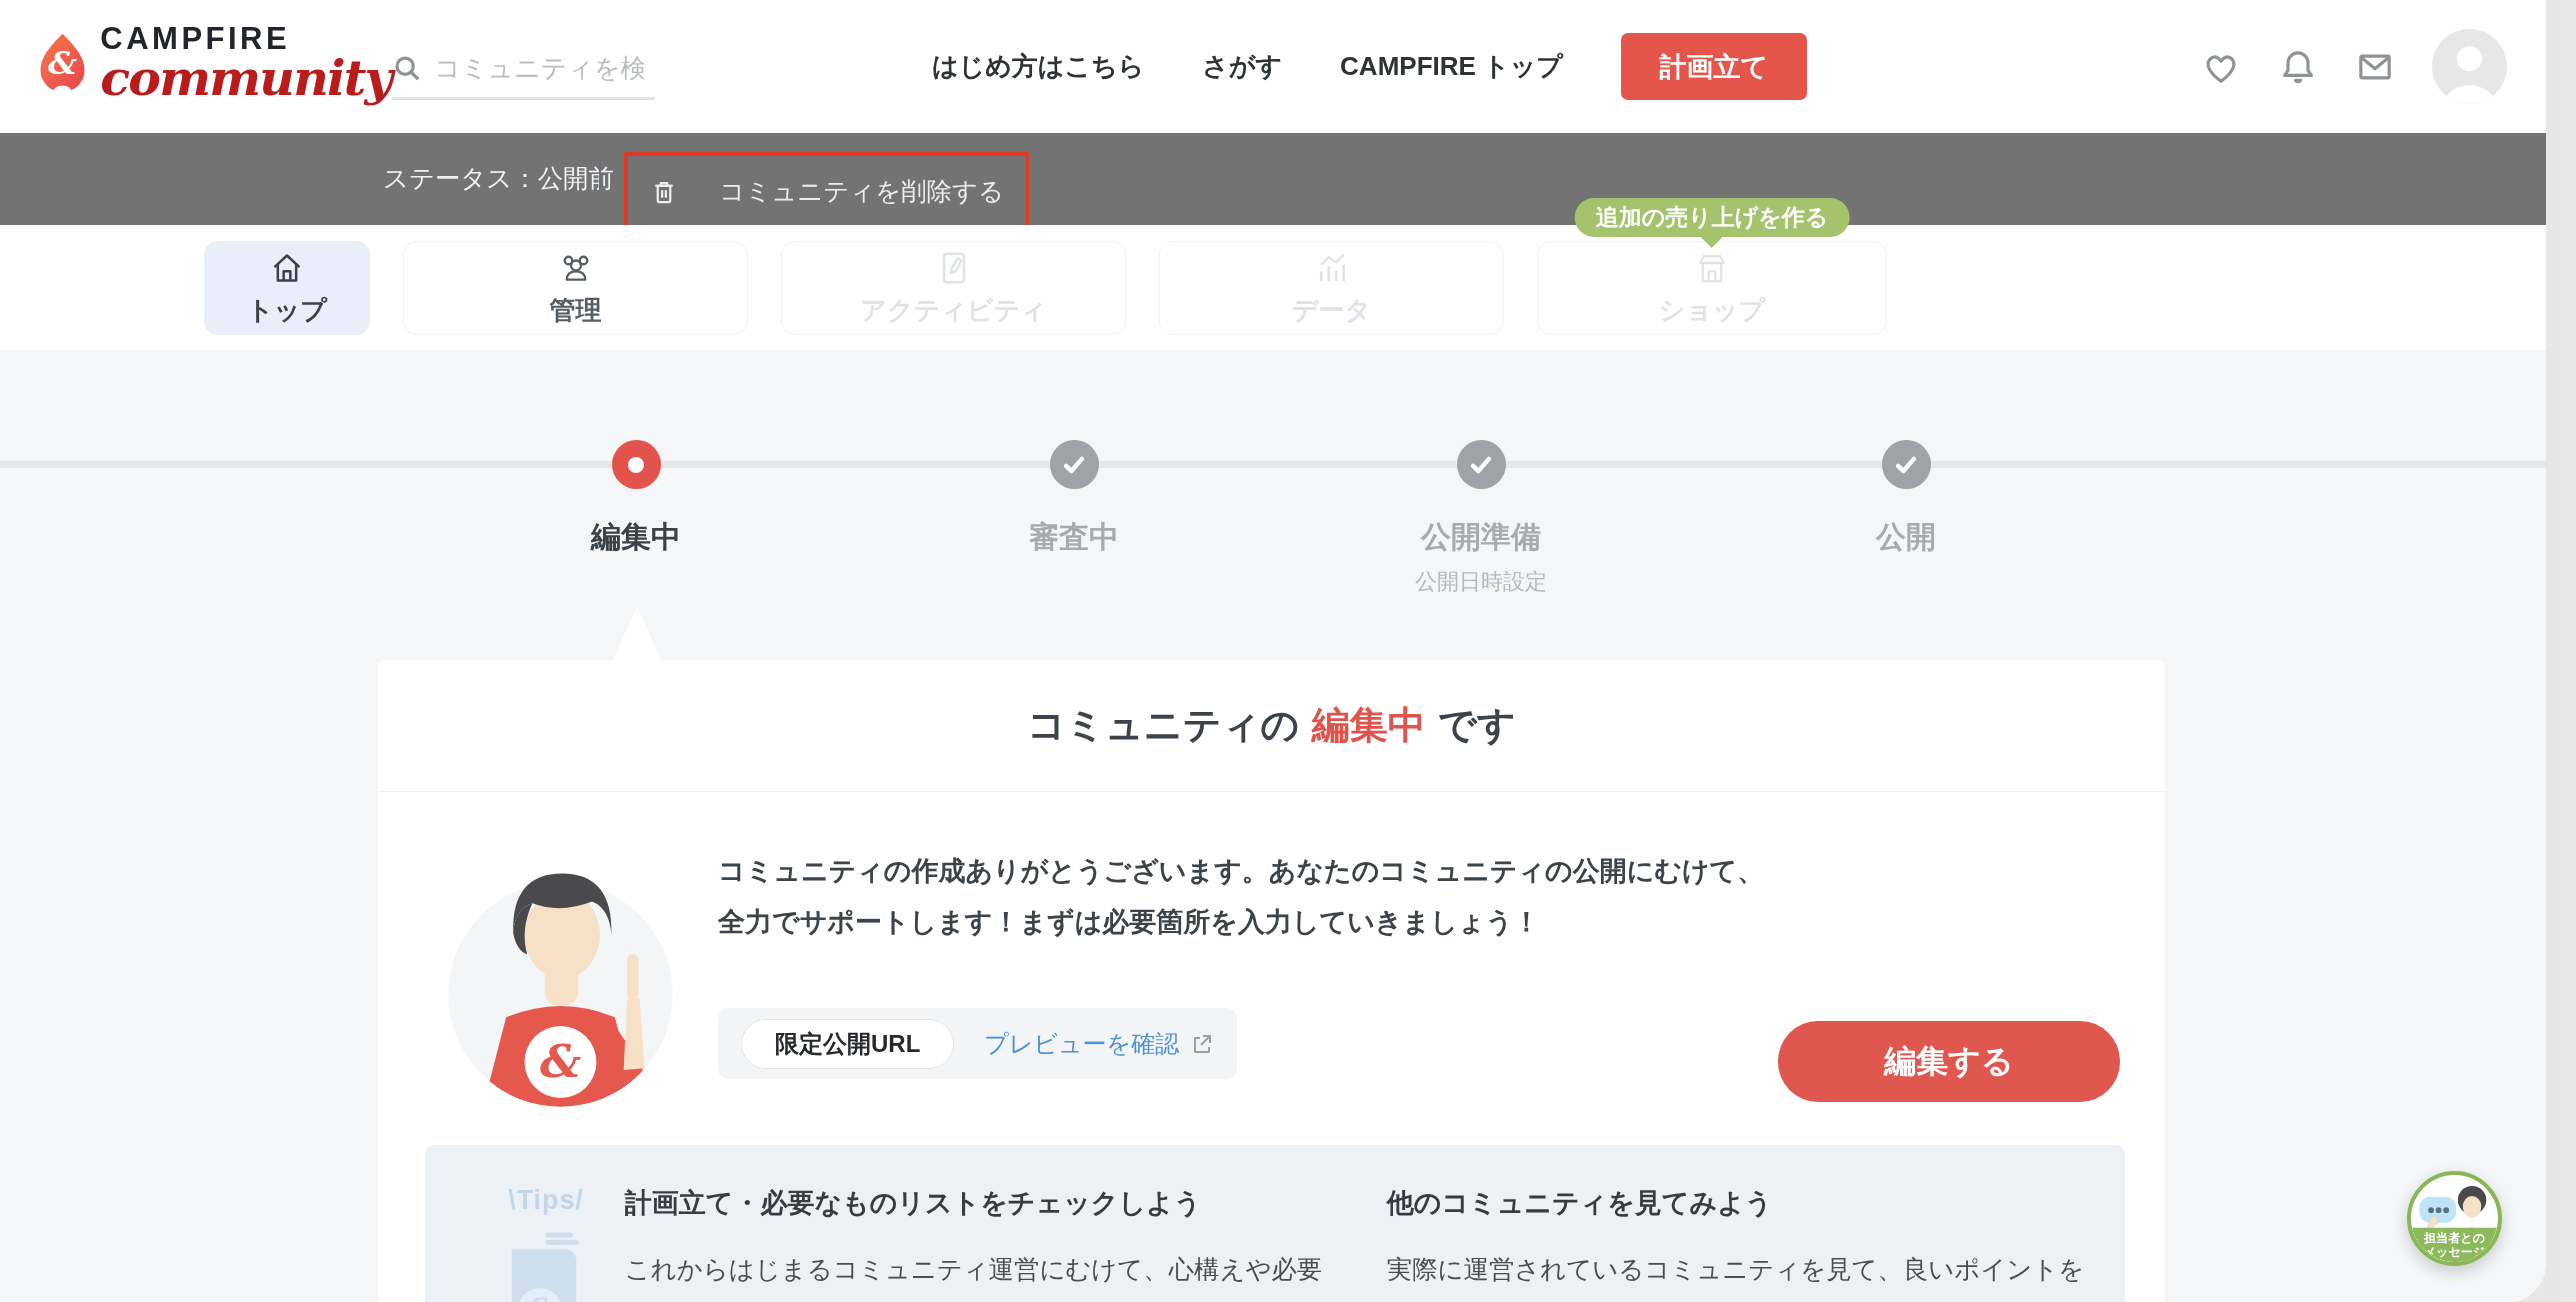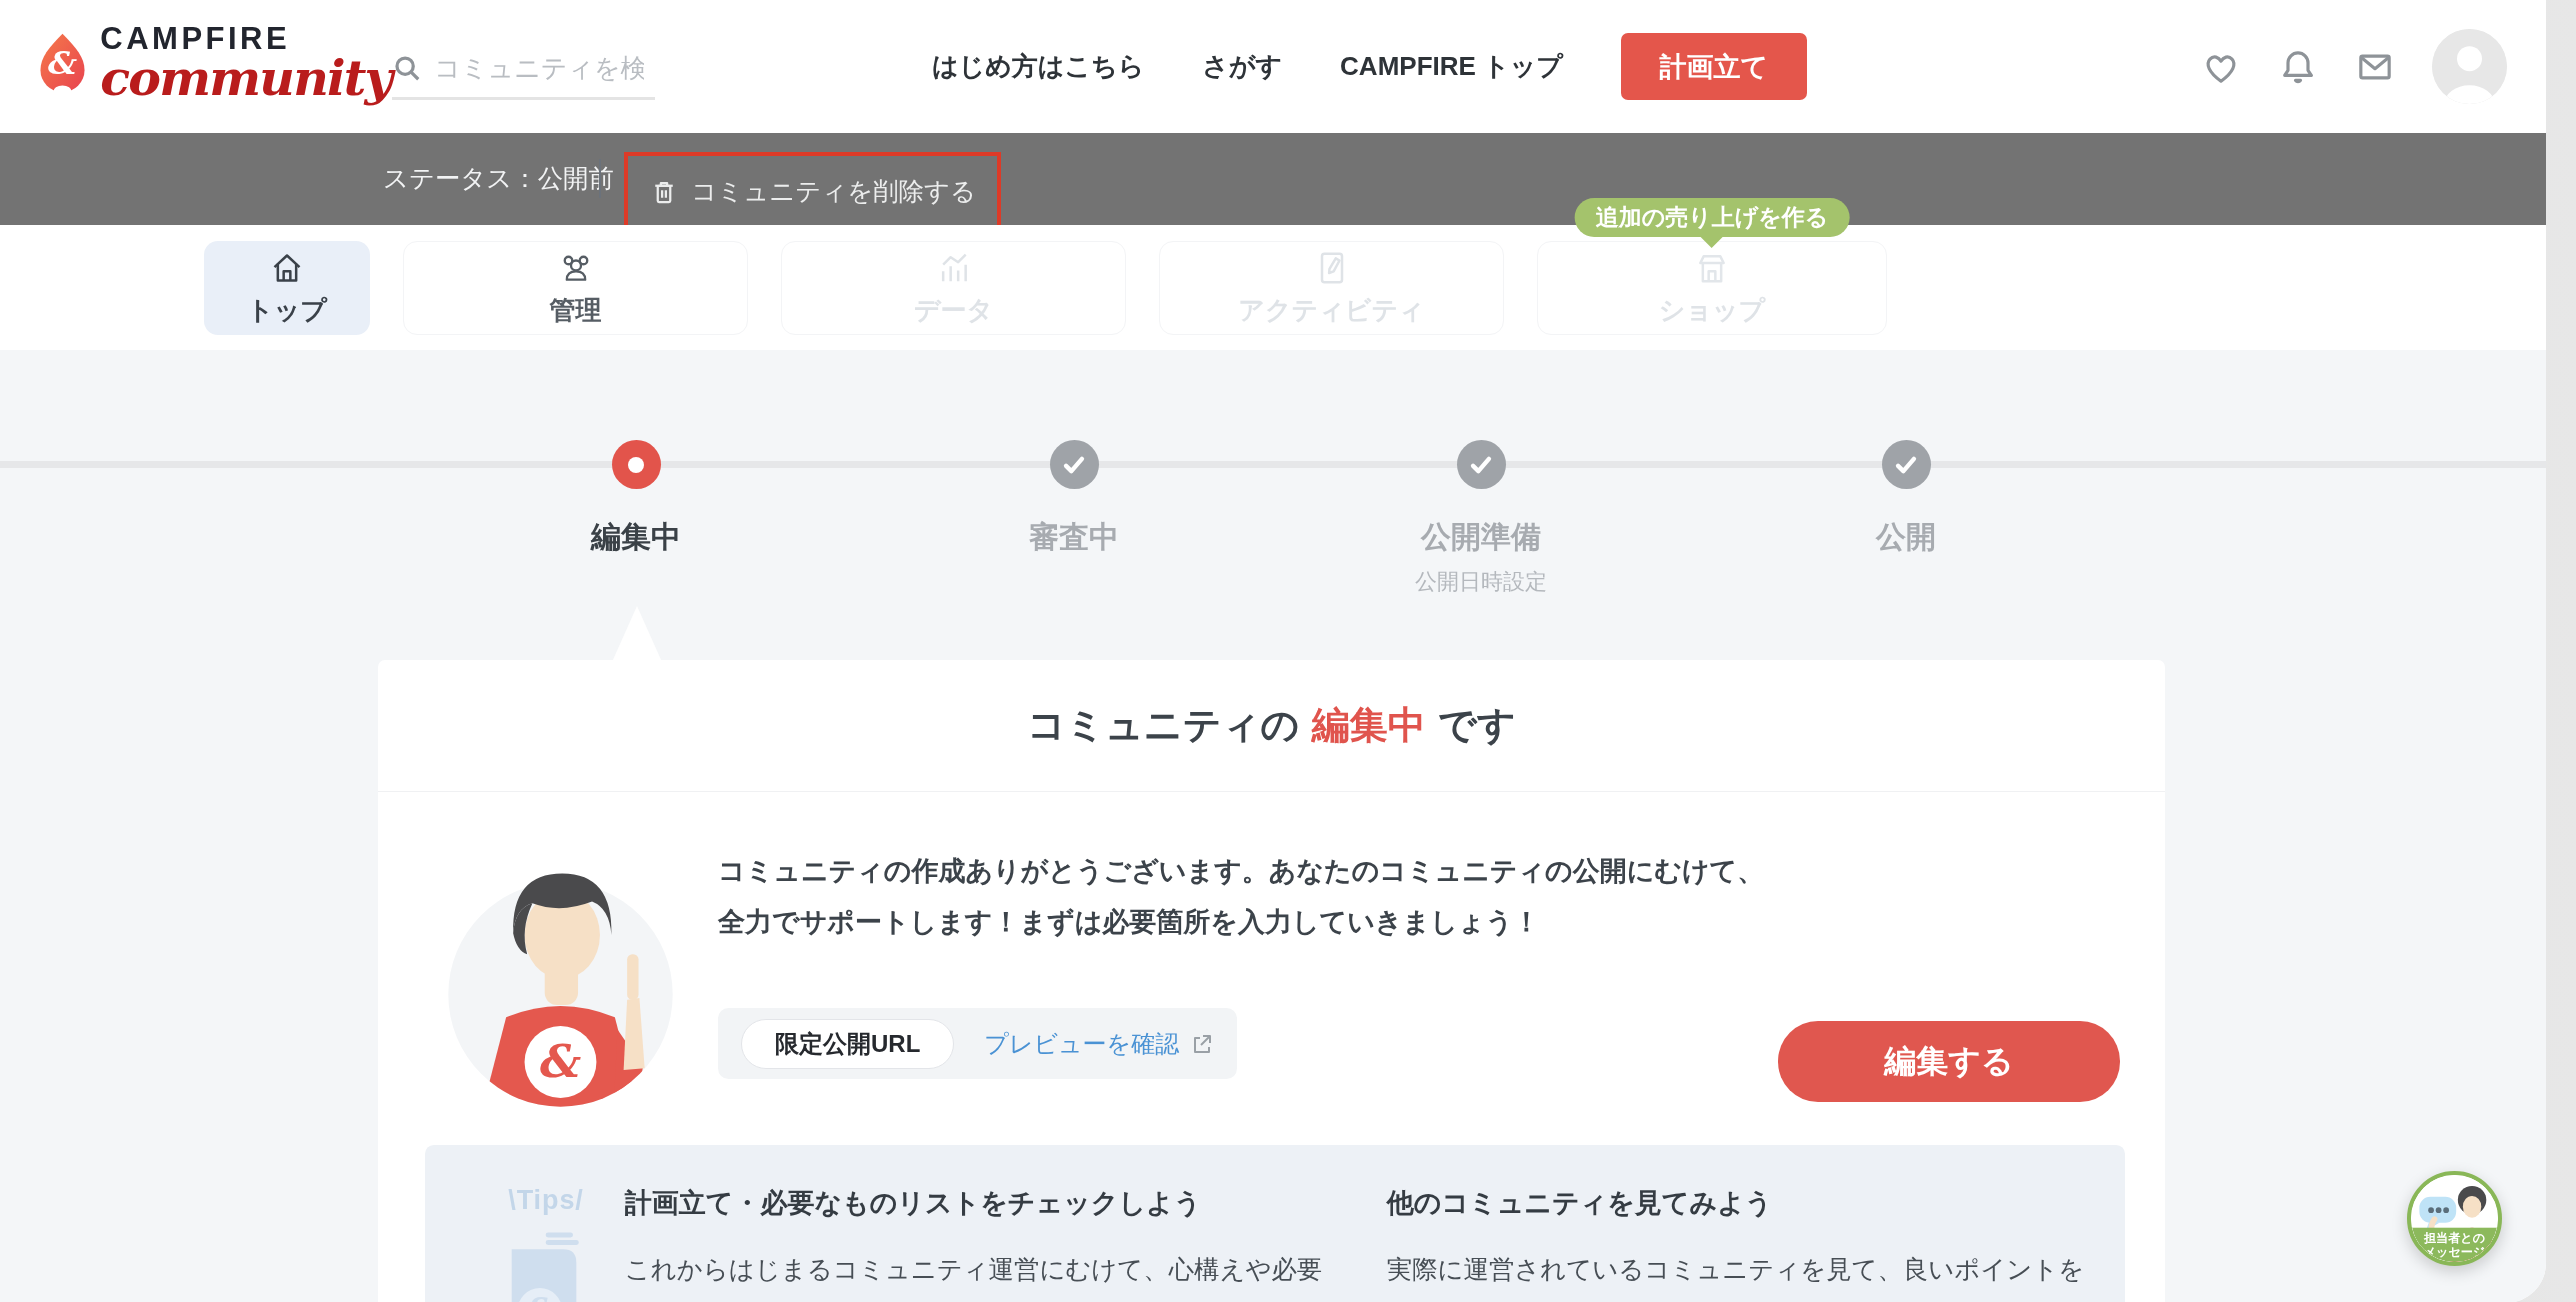--- a/index.html
+++ b/index.html
@@ -31,21 +31,21 @@
   .hicon { width:40px; height:40px; margin-left:37px; color:#8e9398; cursor:pointer; }
   .avatar { width:75px; height:75px; border-radius:50%; background:#e9e9e9; margin-left:37px;
             overflow:hidden; cursor:pointer; }
 
   
   .statusbar { position:relative; height:92px; background:#737373; }
   .status-label { position:absolute; left:383px; top:0; height:92px; display:flex; align-items:center;
                   font-size:25.4px; color:#f2f3f4; }
   .status-sep { position:absolute; left:599px; top:26px; height:39px; width:1.8px; background:#6b727b; }
   .delete-box { position:absolute; left:624px; top:19px; height:79px; border:4.4px solid #dd3a27;
-                display:flex; align-items:center; padding:0 21px; cursor:pointer; }
+                display:flex; align-items:center; padding:0 21px; cursor:pointer;gap:28px; }
   .delete-box svg { width:30px; height:30px; color:#eceded; }
   .delete-label { margin-left:12.3px; font-size:25.4px; color:#eceded; white-space:nowrap; }
 
   
   .tabbar { position:relative; height:125px; background:#fff; padding-left:204px; display:flex; }
   .tab { margin-top:16px; height:94px; border-radius:14px; display:flex; flex-direction:column;
          align-items:center; justify-content:center; width:345px; margin-right:33px;
          background:#fff; border:1.8px solid #f3f4f6; cursor:pointer; }
   .tab svg { width:40px; height:40px; }
   .tab span { font-size:26px; font-weight:bold; margin-top:5.3px; }
@@ -203,31 +203,31 @@
       <svg viewBox="0 0 48 48" fill="none" stroke="#565d64" stroke-width="2.8" stroke-linejoin="round">
         <circle cx="15" cy="15" r="4.5"></circle>
           <circle cx="33" cy="15" r="4.5"></circle>
           <circle cx="24" cy="21" r="6"></circle>
         <path d="M13 38 q0-10 11-10 q11 0 11 10 Z"></path>
       </svg>
       <span>管理</span>
     </div>
     <div class="tab disabled">
       <svg viewBox="0 0 48 48" fill="none" stroke="#dfe3e7" stroke-width="3" stroke-linejoin="round">
+        <rect x="12" y="7" width="24" height="34" rx="3"></rect>
+        <path d="M26 28 L33 15 l-4.5-2.5 L21 25 l-0.5 5 Z"></path>
+      </svg>
+      <span>アクティビティ</span>
+    </div>
+    <div class="tab disabled">
+      <svg viewBox="0 0 48 48" fill="none" stroke="#dfe3e7" stroke-width="3" stroke-linejoin="round">
         <path d="M11 40 V28 M20 40 V22 M29 40 V27 M38 40 V20"></path>
         <path d="M11 20 L20 11 L29 17 L38 8"></path>
       </svg>
       <span>データ</span>
-    </div>
-    <div class="tab disabled">
-      <svg viewBox="0 0 48 48" fill="none" stroke="#dfe3e7" stroke-width="3" stroke-linejoin="round">
-        <rect x="12" y="7" width="24" height="34" rx="3"></rect>
-        <path d="M26 28 L33 15 l-4.5-2.5 L21 25 l-0.5 5 Z"></path>
-      </svg>
-      <span>アクティビティ</span>
     </div>
     <div class="tab disabled shop">
       <div class="tab-tooltip">追加の売り上げを作る</div>
       <svg viewBox="0 0 48 48" fill="none" stroke="#e2e6ea" stroke-width="3" stroke-linejoin="round">
         <path d="M14 10 h20 l4 8 H10 Z"></path>
           <path d="M13 18 V40 h22 V18"></path>
           <path d="M20 40 V28 h8 v12"></path>
       </svg>
       <span>ショップ</span>
     </div>

